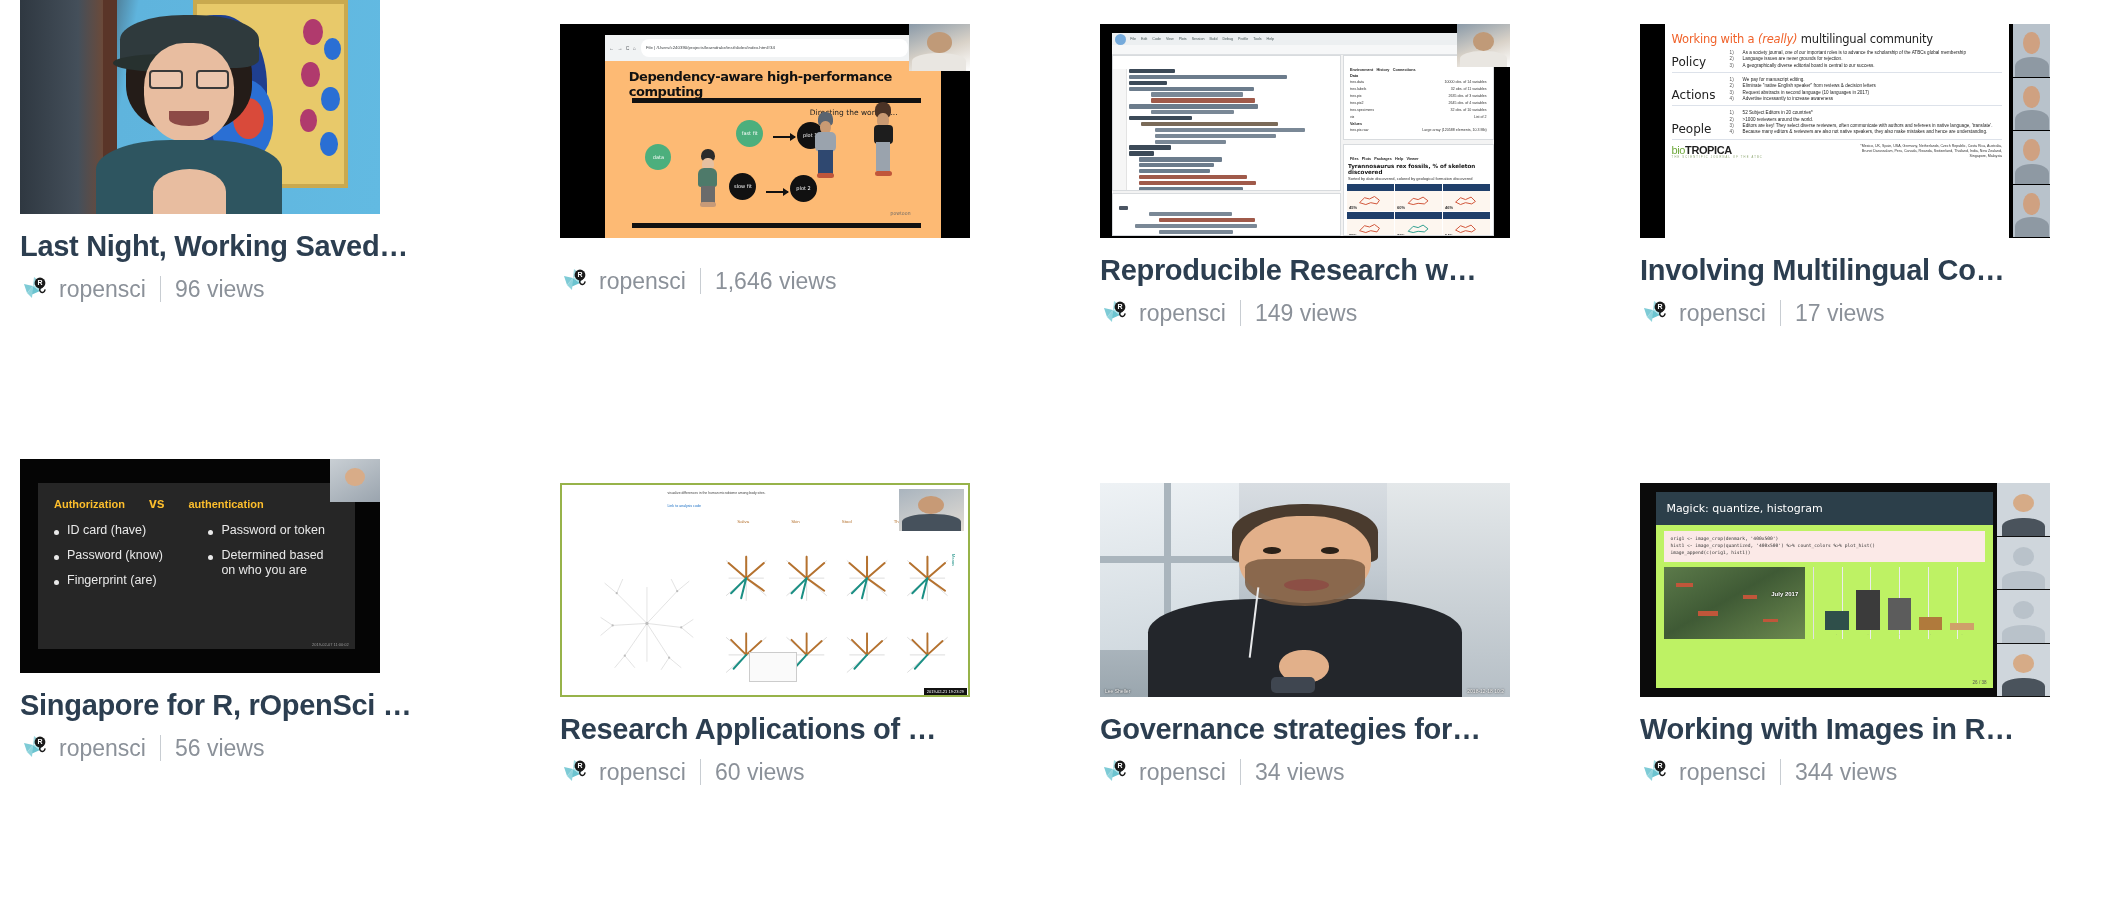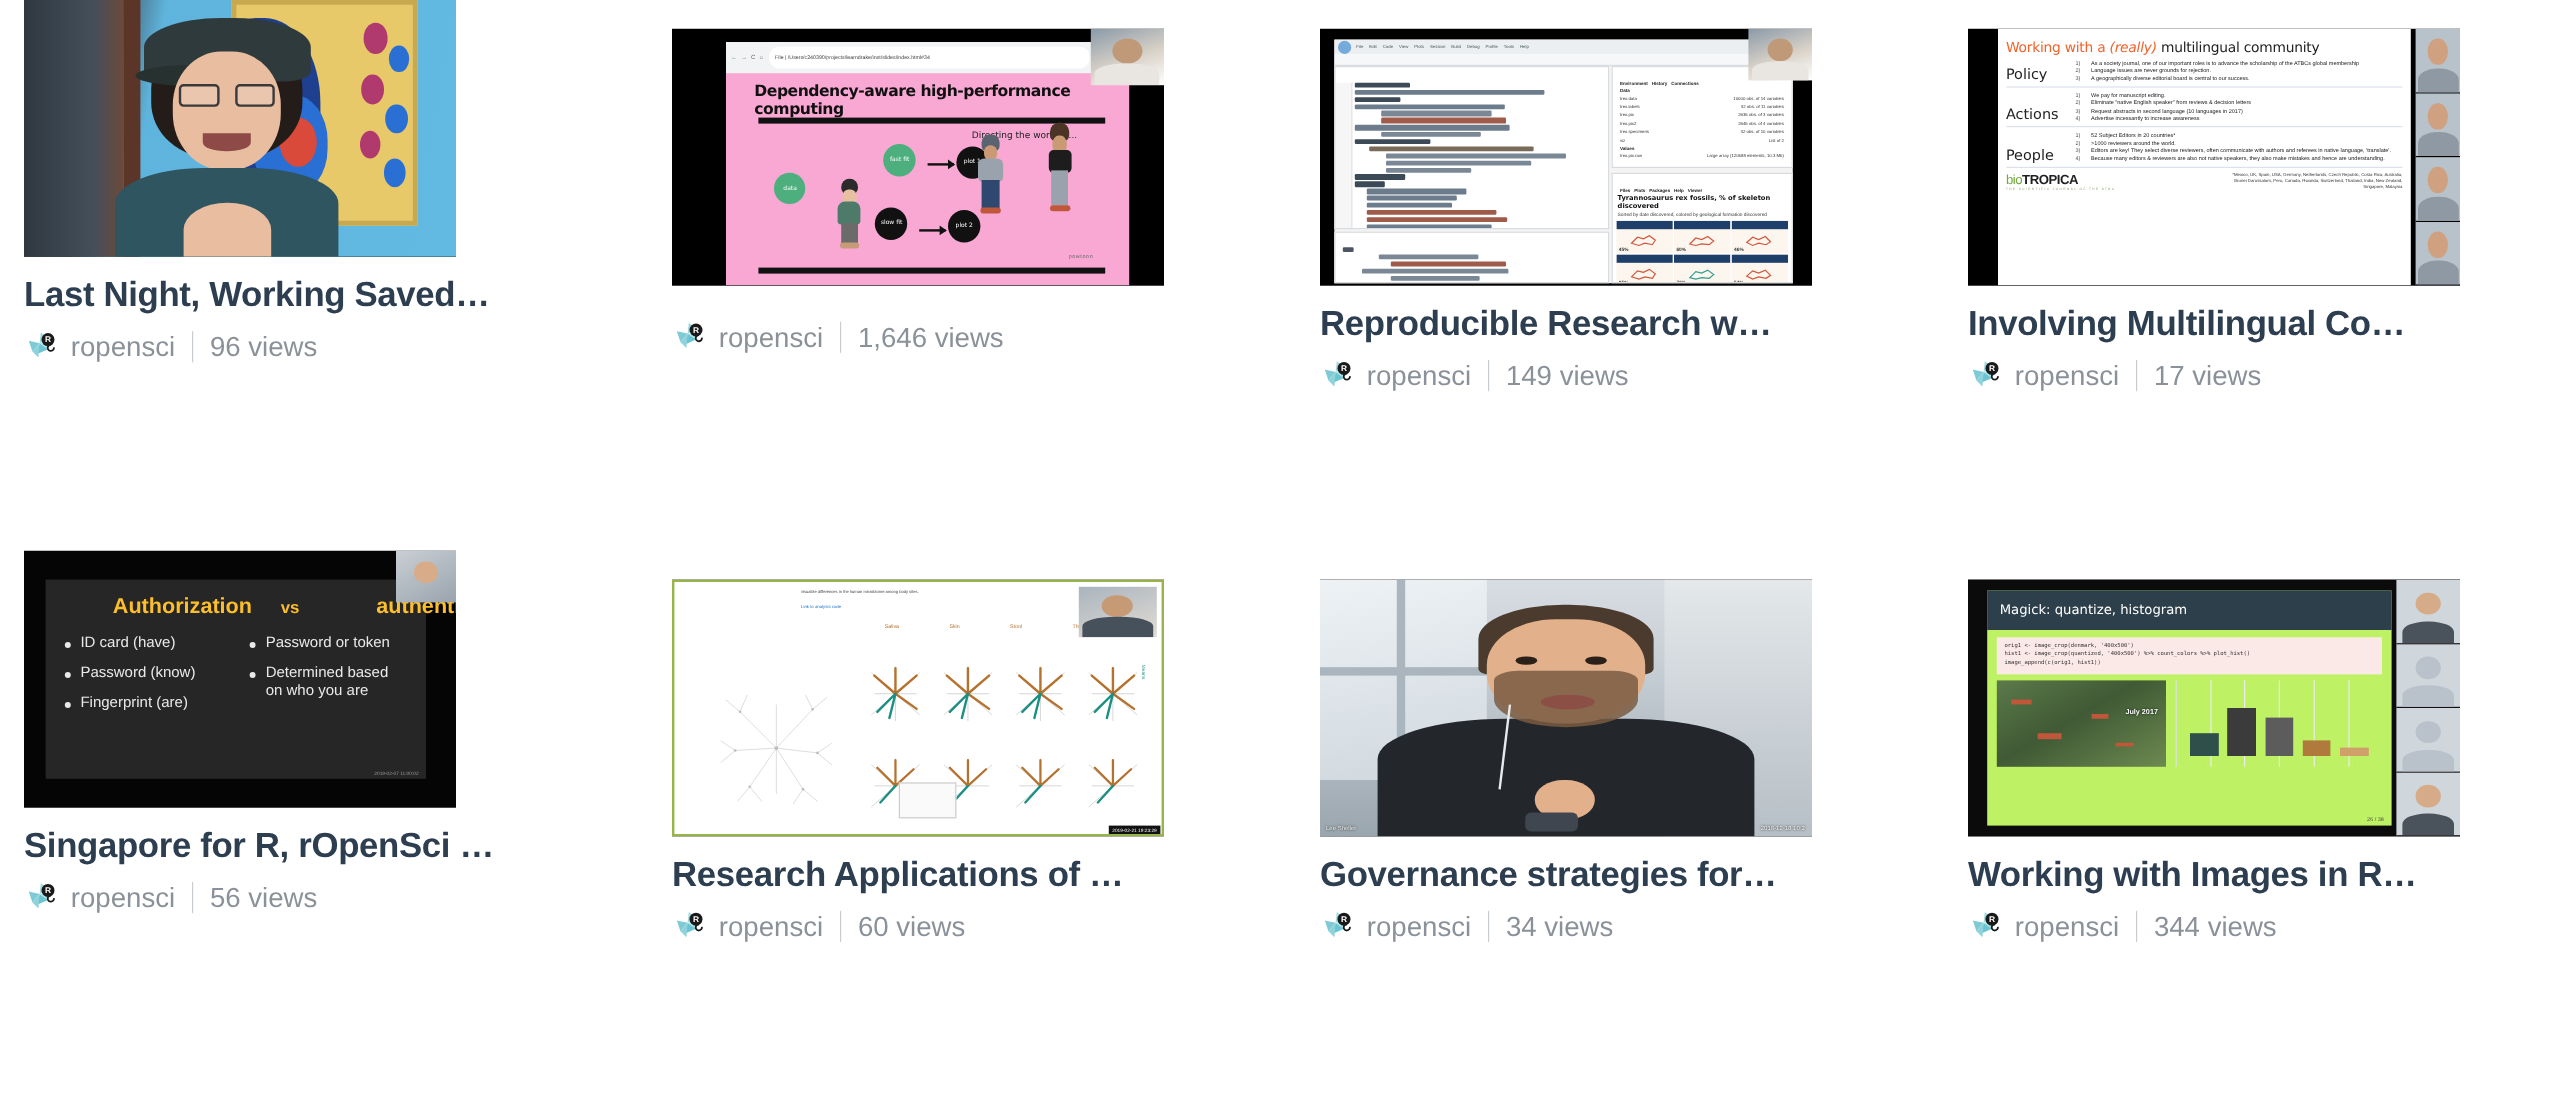--- a/index.html
+++ b/index.html
@@ -87,21 +87,21 @@
   .t1-face { position:absolute; left:23%; top:17%; width:54%; height:48%; background:#e8bda0; border-radius:45% 45% 48% 48%; }
   .t1-glass { position:absolute; left:26%; top:30%; width:48%; height:9%; }
   .t1-glass span { position:absolute; width:42%; height:100%; border:2px solid #3a3a3a; border-radius:4px; background:rgba(255,255,255,.15); }
   .t1-glass span:first-child { left:0; } .t1-glass span:last-child { right:0; }
   .t1-mouth { position:absolute; left:38%; top:50%; width:24%; height:7%; background:#8d4a46; border-radius:0 0 50% 50%; }
   .t1-body { position:absolute; left:-6%; bottom:0; width:112%; height:36%; background:#2e5560; border-radius:40% 40% 0 0; }
   .t1-shirt { position:absolute; left:28%; bottom:0; width:44%; height:22%; background:#e8bda0; border-radius:50% 50% 0 0; }
 
   
   .t2 { position:absolute; inset:0; background:#000; }
-  .t2-page { position:absolute; left:11%; top:5%; right:7%; bottom:0; background:#f9a8d4; }
+  .t2-page { position:absolute; left:11%; top:5%; right:7%; bottom:0; background:#fdba74; }
   .t2-chrome { position:absolute; left:0; top:0; right:0; height:13%; background:#f1f3f4; display:flex; align-items:center; padding:0 4px; gap:4px; }
   .t2-nav { font-size:5px; color:#5f6368; letter-spacing:1px; }
   .t2-url { flex:1; background:#fff; border-radius:8px; height:70%; display:flex; align-items:center; padding:0 5px; font-size:4.4px; color:#3c4043; overflow:hidden; white-space:nowrap; }
   .t2-icons { font-size:5px; color:#5f6368; letter-spacing:2px; }
   .t2-title { position:absolute; left:7%; top:17%; font-size:13px; font-weight:bold; color:#111; letter-spacing:-0.4px; font-family:"DejaVu Sans", sans-serif; }
   .t2-bar { position:absolute; left:8%; right:6%; height:5px; background:#111; }
   .t2-bar.top { top:31%; } .t2-bar.bot { bottom:5%; }
   .t2-cap { position:absolute; right:13%; top:36%; font-size:7.5px; color:#222; text-align:center; line-height:1.2; font-family:"DejaVu Sans", sans-serif; }
   .t2-node { position:absolute; border-radius:50%; display:flex; align-items:center; justify-content:center; color:#fff; font-size:5px; text-align:center; line-height:1; font-family:"DejaVu Sans", sans-serif; }
   .t2-node.g { background:#4caf7d; }
@@ -155,21 +155,21 @@
   .t4-note { font-size:3.6px; color:#333; text-align:right; line-height:1.35; max-width:150px; }
   .t4-cams { position:absolute; right:0; top:0; width:9%; height:100%; }
   .t4-cam { width:100%; height:25%; border-bottom:1px solid #000; background:#b8c2cb; position:relative; overflow:hidden; }
   .t4-cam i { position:absolute; left:28%; top:16%; width:44%; height:42%; background:#cfa181; border-radius:50%; }
   .t4-cam b { position:absolute; left:4%; bottom:0; width:92%; height:38%; background:#8e99a3; border-radius:48% 48% 0 0; }
 
   
   .t5 { position:absolute; inset:0; background:#050505; }
   .t5-in { position:absolute; left:5%; top:11%; right:7%; bottom:11%; background:#262626; padding:12px 16px; }
   .t5-hrow { display:flex; align-items:baseline; gap:24px; }
-  .t5-hd { font-size:18px; font-weight:bold; color:#fdbe2c;margin-left:40px; }
+  .t5-hd { font-size:11px; font-weight:bold; color:#fdbe2c; }
   .t5-vs { font-size:14px; font-weight:bold; color:#fdbe2c; }
   .t5-cols { display:flex; gap:24px; margin-top:12px; }
   .t5-col { flex:1; }
   .t5-li { display:flex; gap:8px; font-size:12.5px; color:#e9e9e9; margin-bottom:10px; line-height:1.2; }
   .t5-li .dot { width:5px; height:5px; border-radius:50%; background:#e9e9e9; flex:0 0 5px; margin-top:7px; }
   .t5-ts { position:absolute; right:6px; bottom:2px; font-size:4px; color:#9a9a9a; }
   .t5-cam { position:absolute; right:0; top:0; width:14%; height:20%; background:linear-gradient(150deg,#c9cfd4,#9aa4ae); overflow:hidden; }
   .t5-cam i { position:absolute; left:30%; top:20%; width:40%; height:44%; background:#d8ac88; border-radius:50%; }
 
   

